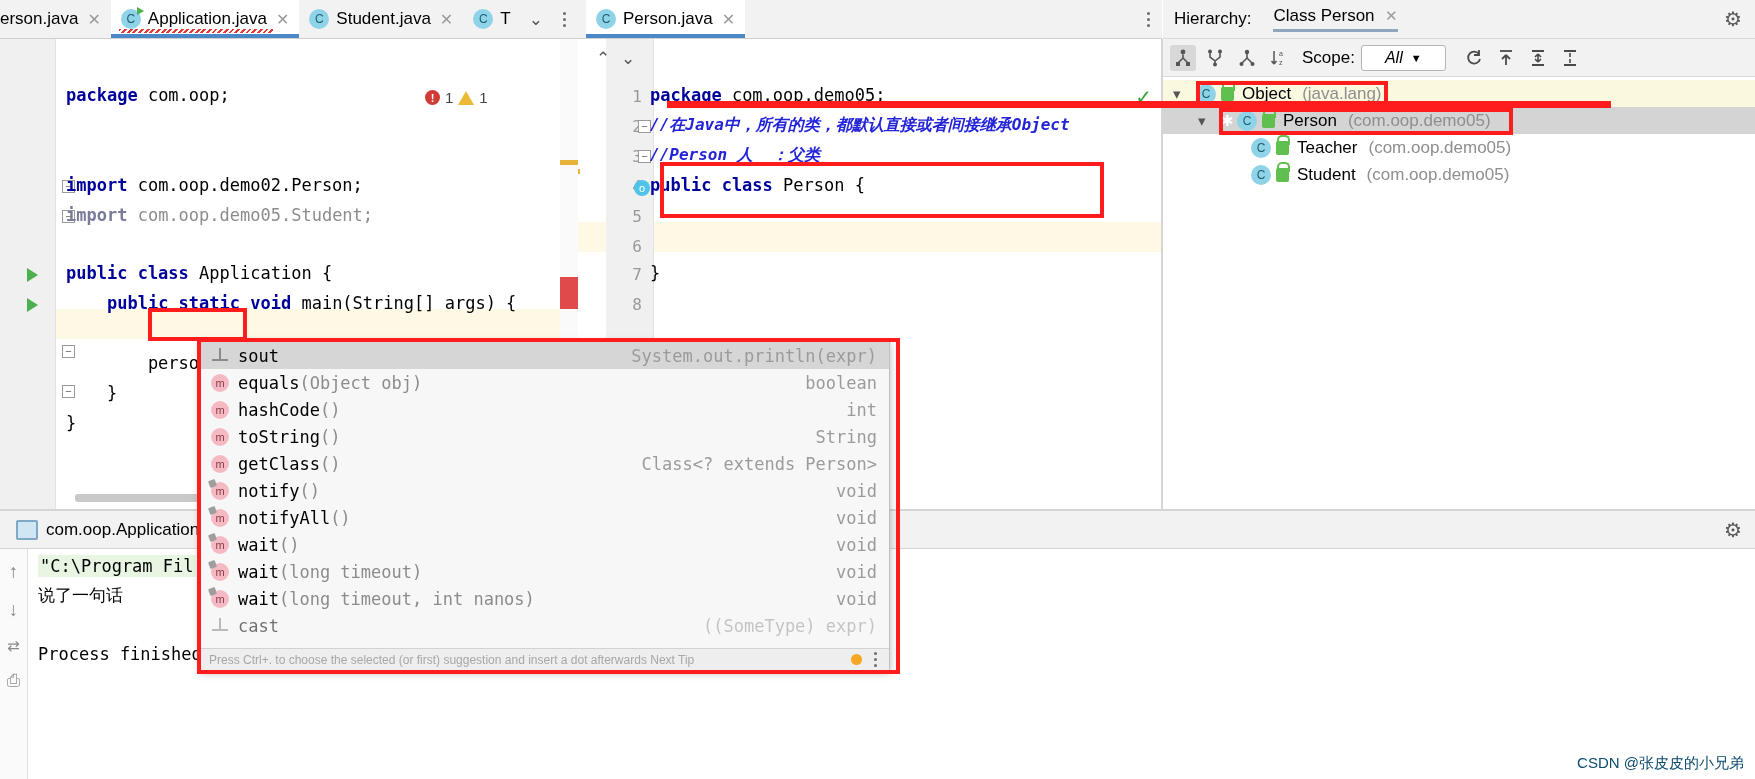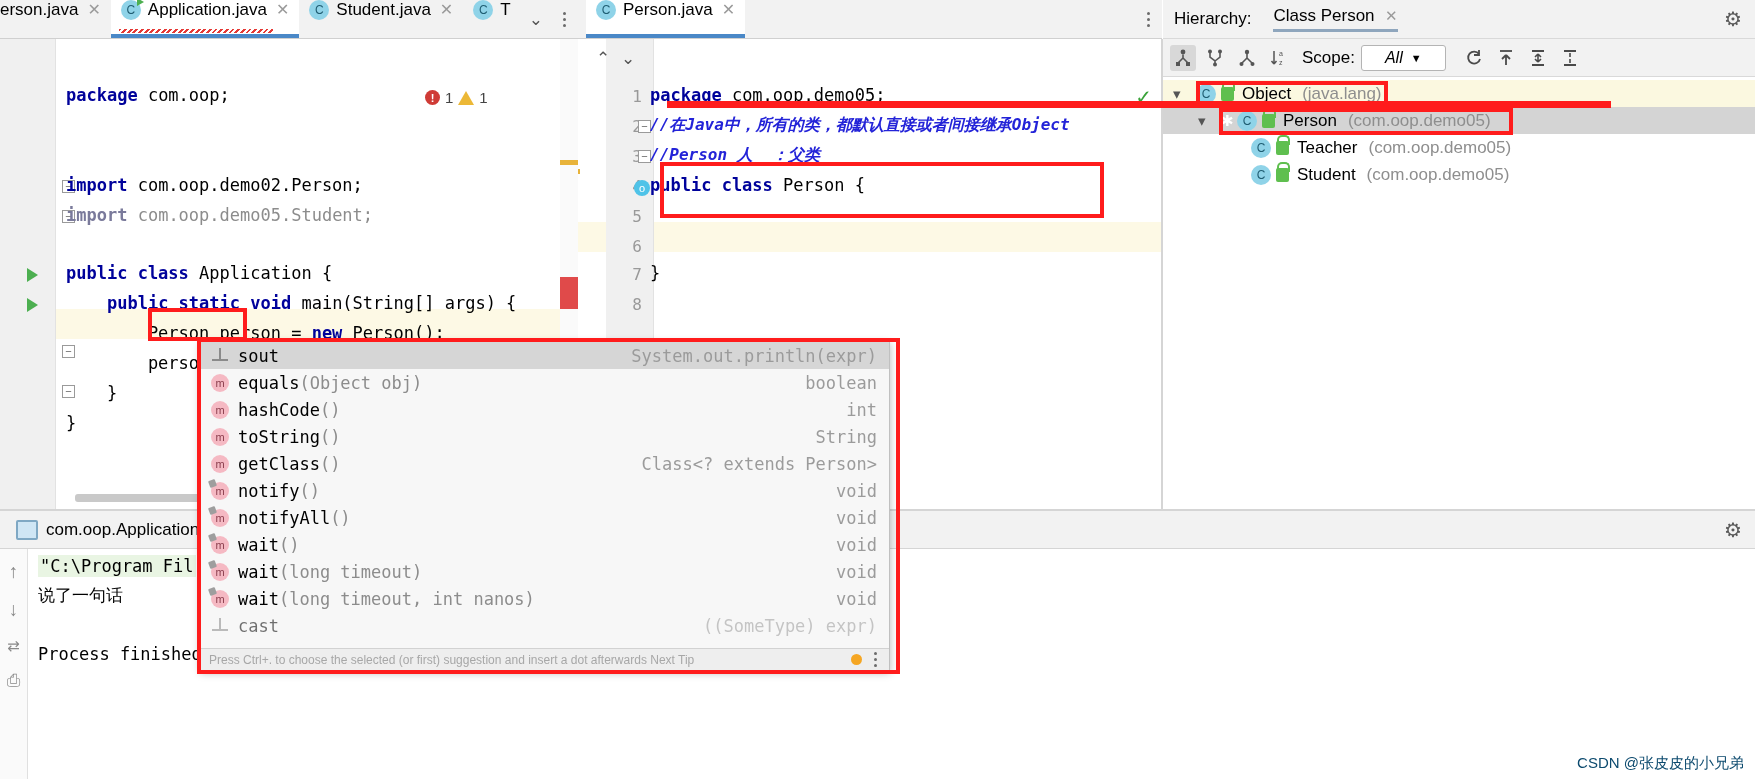--- a/index.html
+++ b/index.html
@@ -4,21 +4,21 @@
 <style>
   * { box-sizing: border-box; margin:0; padding:0; }
   html,body{ width:1755px; height:779px; overflow:hidden; background:#fff;
     font-family:"Liberation Sans", sans-serif; }
   #root{ position:relative; width:1755px; height:779px; }
   .abs{ position:absolute; }
 
   
   .tabbar{ position:absolute; top:0; height:39px; background:#f2f2f2;
     border-bottom:1px solid #d0d0d0; display:flex; align-items:stretch; }
-  .tab{ display:flex; gap:7px; padding:0 10px;
+  .tab{ display:flex; align-items:center; gap:7px; padding:0 10px;
     font-size:17px; color:#000; position:relative; cursor:default; white-space:nowrap;}
   .tab.active{ background:#ffffff; }
   .tab.active::after{ content:""; position:absolute; left:0; right:0; bottom:0;
     height:4px; background:#4a88c7; }
   .tab .cls{ width:20px; height:20px; border-radius:50%; background:#8fd3e8;
     color:#1f5d72; font-size:12px; display:flex; align-items:center;
     justify-content:center; flex:0 0 auto; position:relative;}
   .tab .cls.run::before{content:"";position:absolute;right:-3px;top:-2px;width:0;height:0;
     border-left:7px solid #4caf50;border-top:4px solid transparent;border-bottom:4px solid transparent;}
   .tab .x{ color:#9a9a9a; font-size:16px; margin-left:2px; }
@@ -182,21 +182,20 @@
   <div class="fold" style="left:62px; top:141px;">−</div>
   <div class="fold" style="left:62px; top:171px;">−</div>
   <div class="fold" style="left:62px; top:306px;">−</div>
   <div class="fold" style="left:62px; top:346px;">−</div>
 
   <div class="codeline" style="top:46px;"><span class="kw">package</span> com.oop;</div>
   <div class="codeline" style="top:136px;"><span class="kw">import</span> com.oop.demo02.Person;</div>
   <div class="codeline" style="top:166px;"><span class="kw dim" style="color:#7a7a9b">import</span> <span class="dim">com.oop.demo05.Student;</span></div>
   <div class="codeline" style="top:224px;"><span class="kw">public class</span> Application {</div>
   <div class="codeline" style="top:254px;">    <span class="kw">public static void</span> main(String[] args) {</div>
-  <div class="codeline" style="top:284px;">        Person person = <span class="kw">new</span> Person();</div>
   <div class="codeline" style="top:314px;">        person.</div>
   <div class="codeline" style="top:344px;">    }</div>
   <div class="codeline" style="top:374px;">}</div>
 
   <div class="insp" style="left:425px; top:50px;">
     <span class="errdot">!</span>
     <span>1</span>
     <span class="warntri"></span>
     <span>1</span>
   </div>

